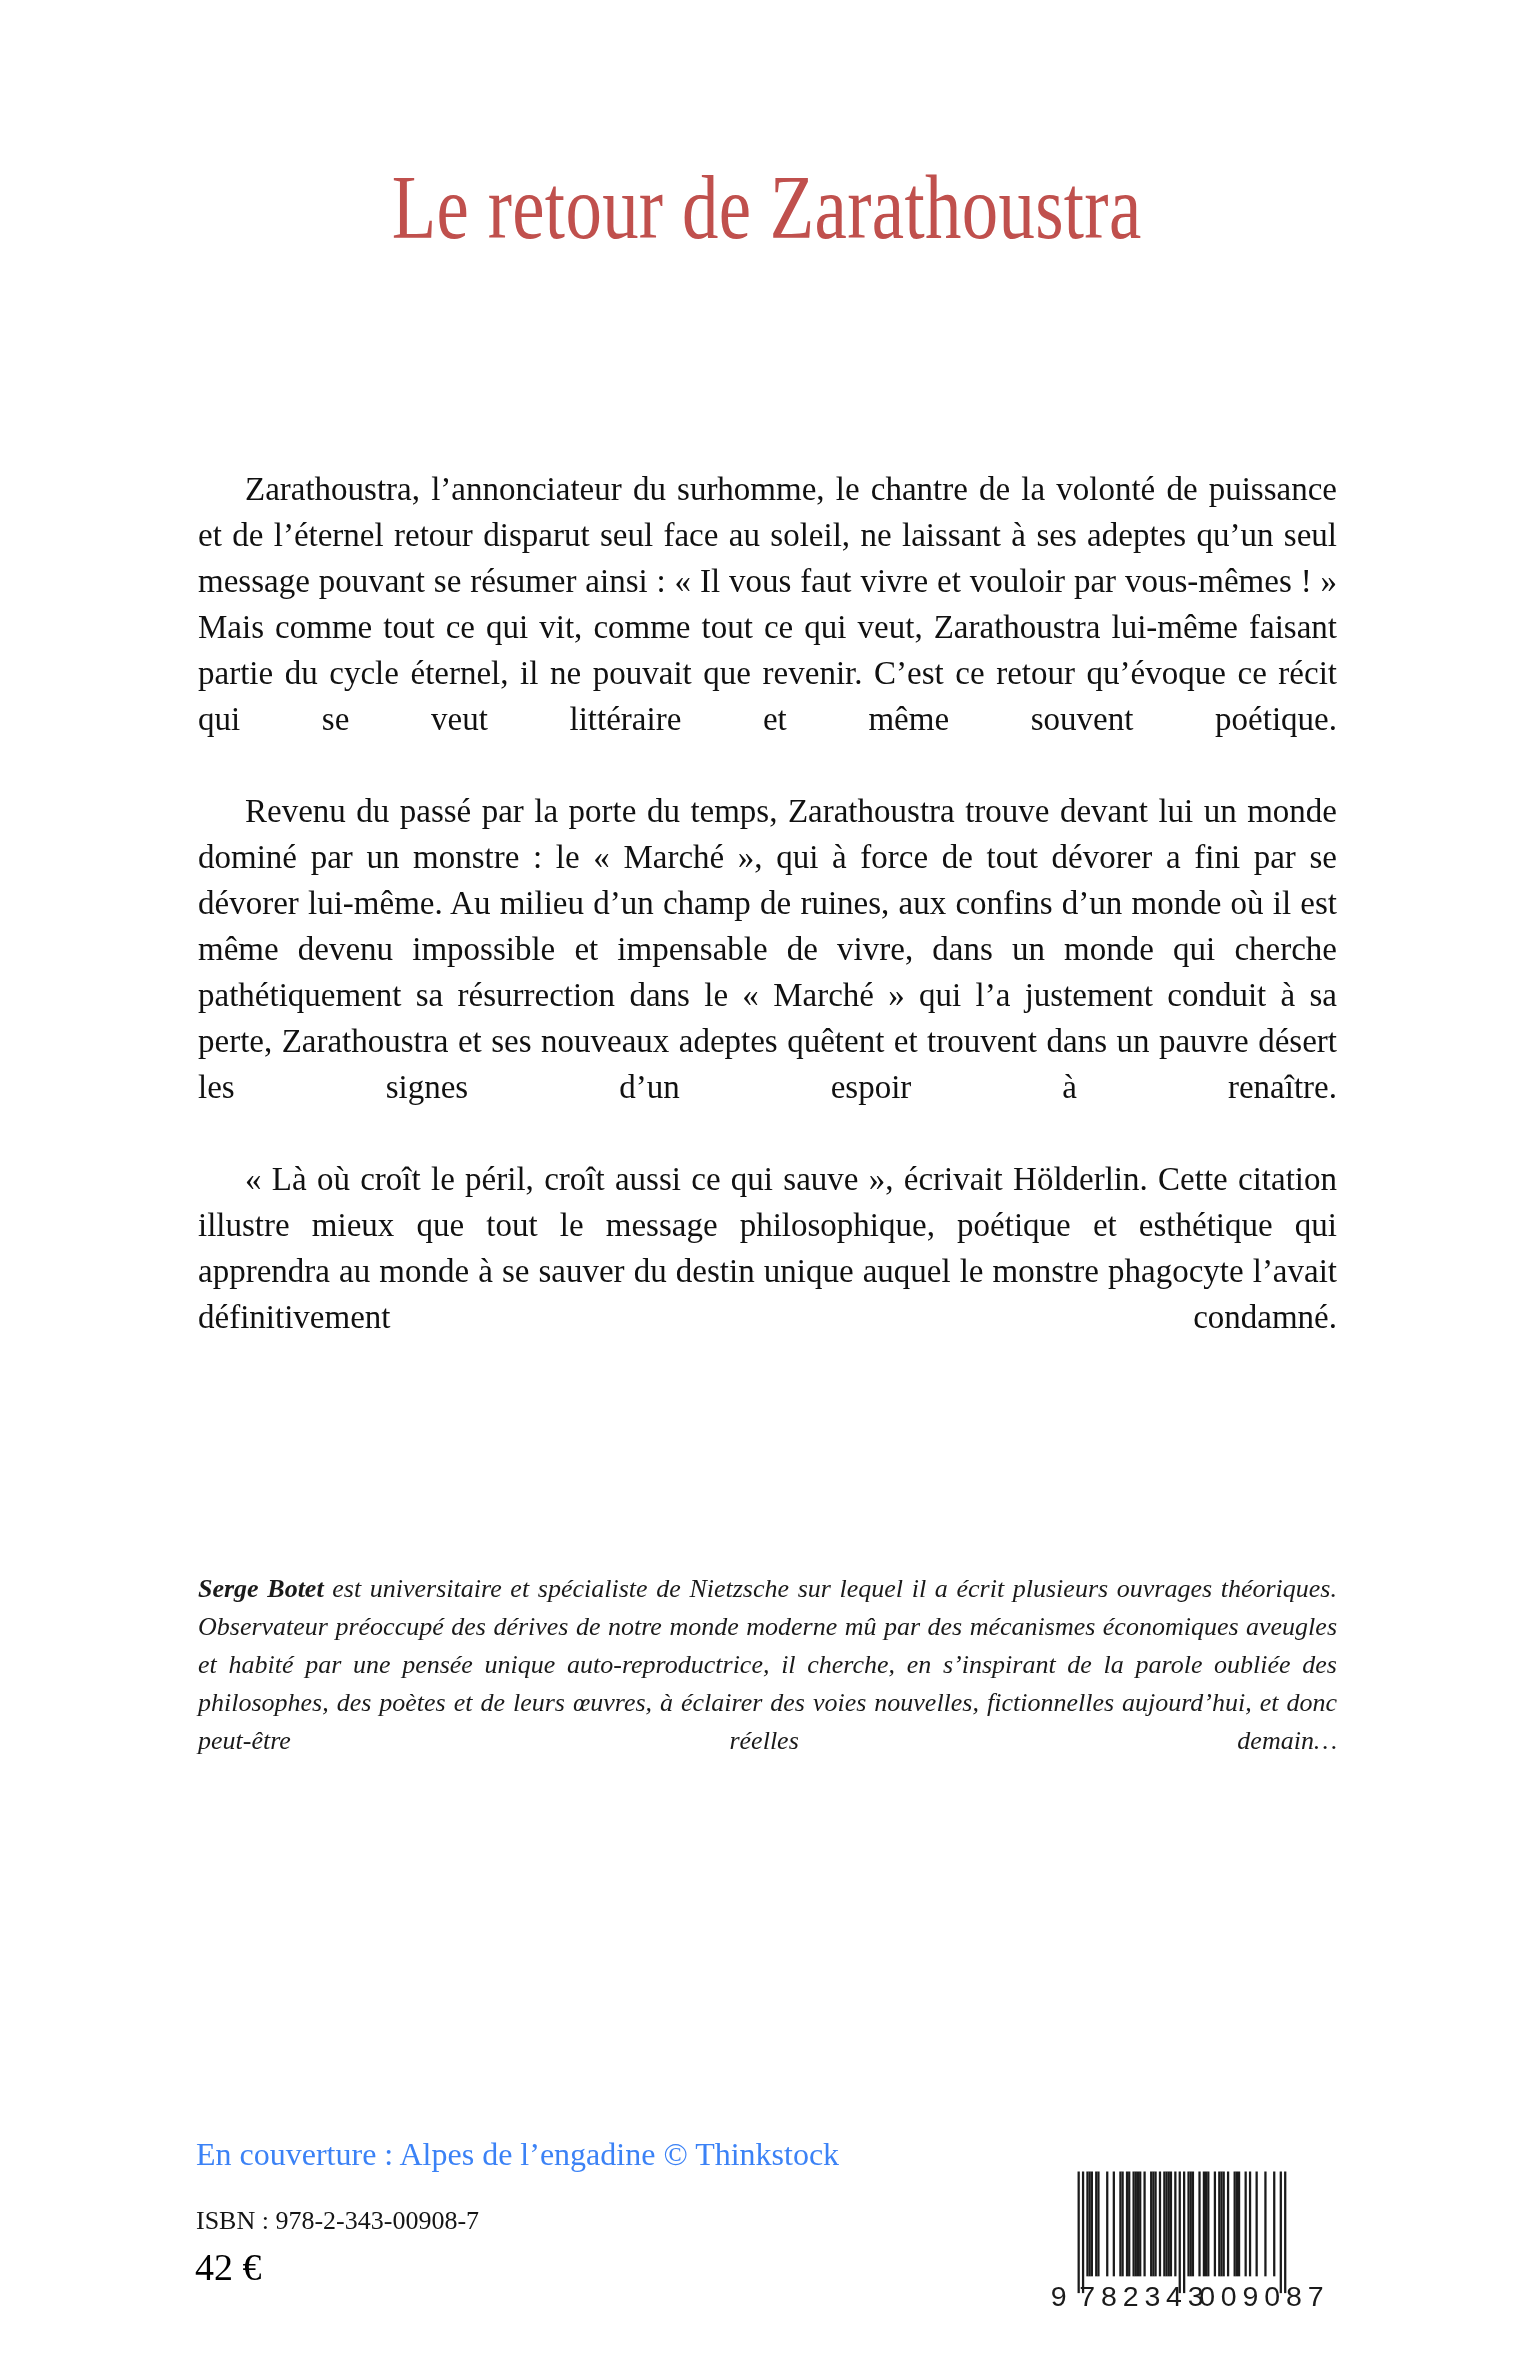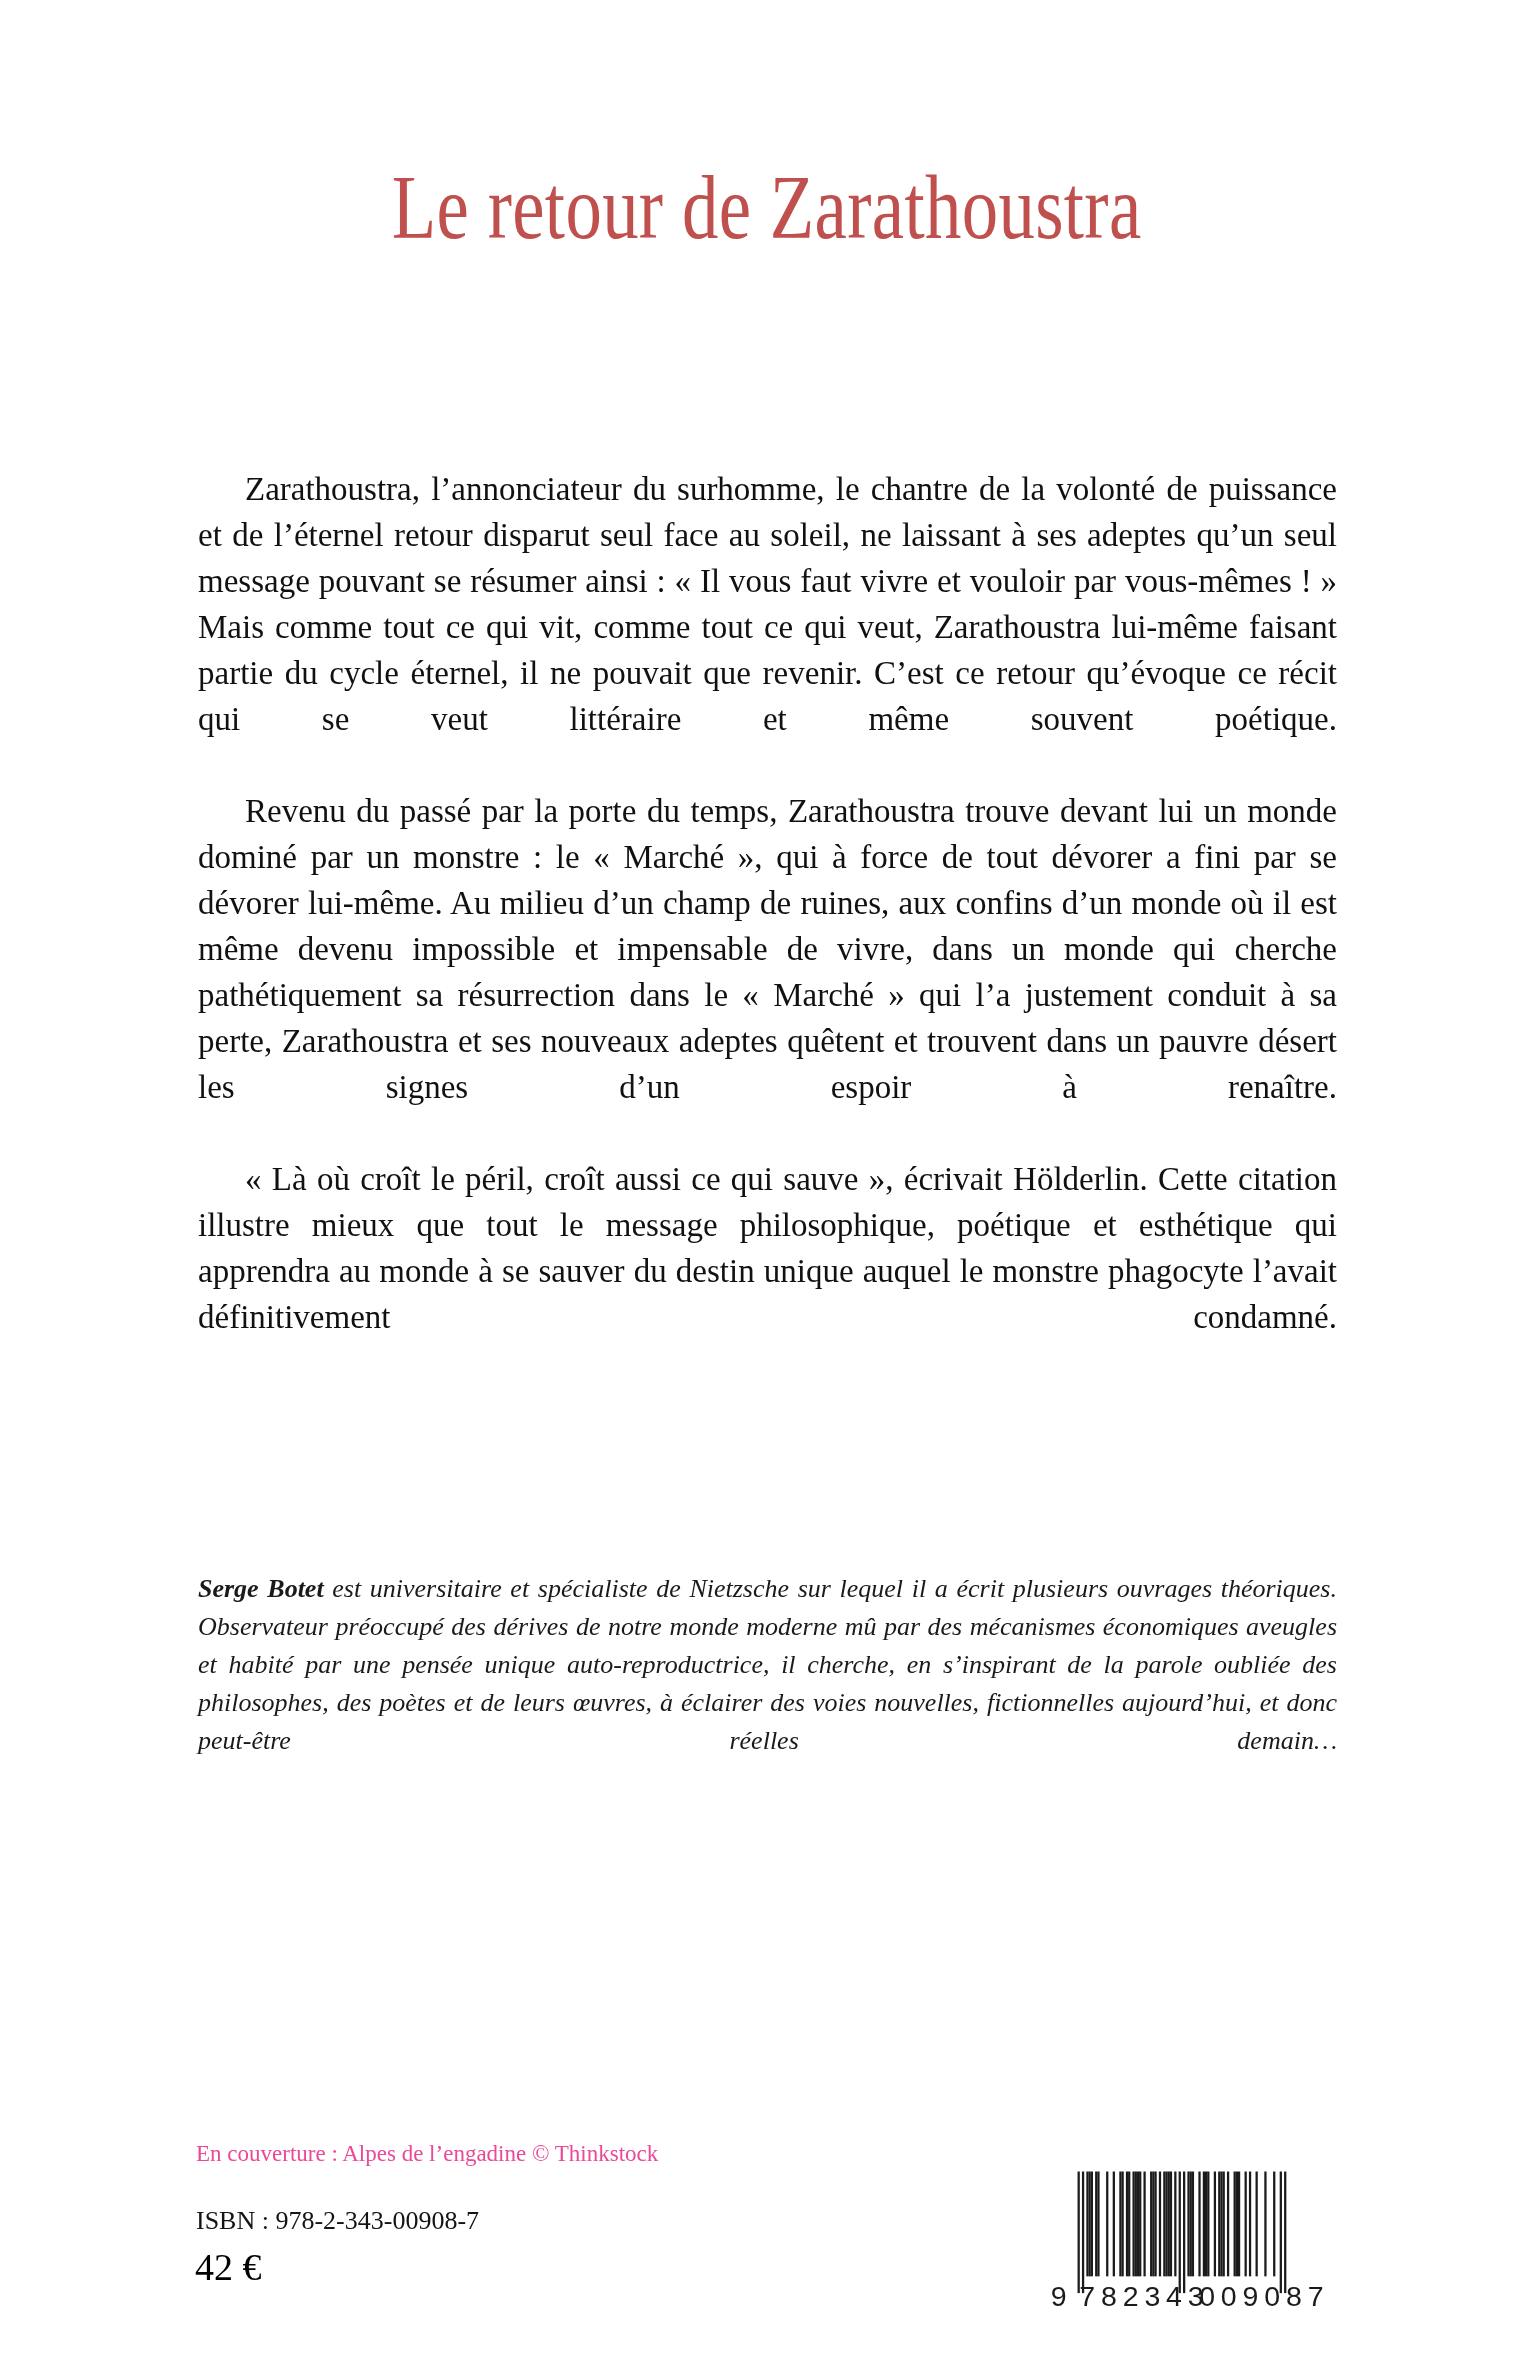--- a/index.html
+++ b/index.html
@@ -101,23 +101,23 @@
   .author-name {
     font-weight: 700;
     font-style: italic;
   }
 
   
   .cover-credit {
     position: absolute;
     left: 196px;
     top: 2140px;
-    font-size: 23px;
+    font-size: 32px;
     line-height: 28.5px;
-    color: #ec4899;
+    color: #3b82f6;
     white-space: nowrap;
   }
 
   .isbn-line {
     position: absolute;
     left: 196px;
     top: 2205px;
     font-size: 26px;
     line-height: 32px;
     color: #141414;

